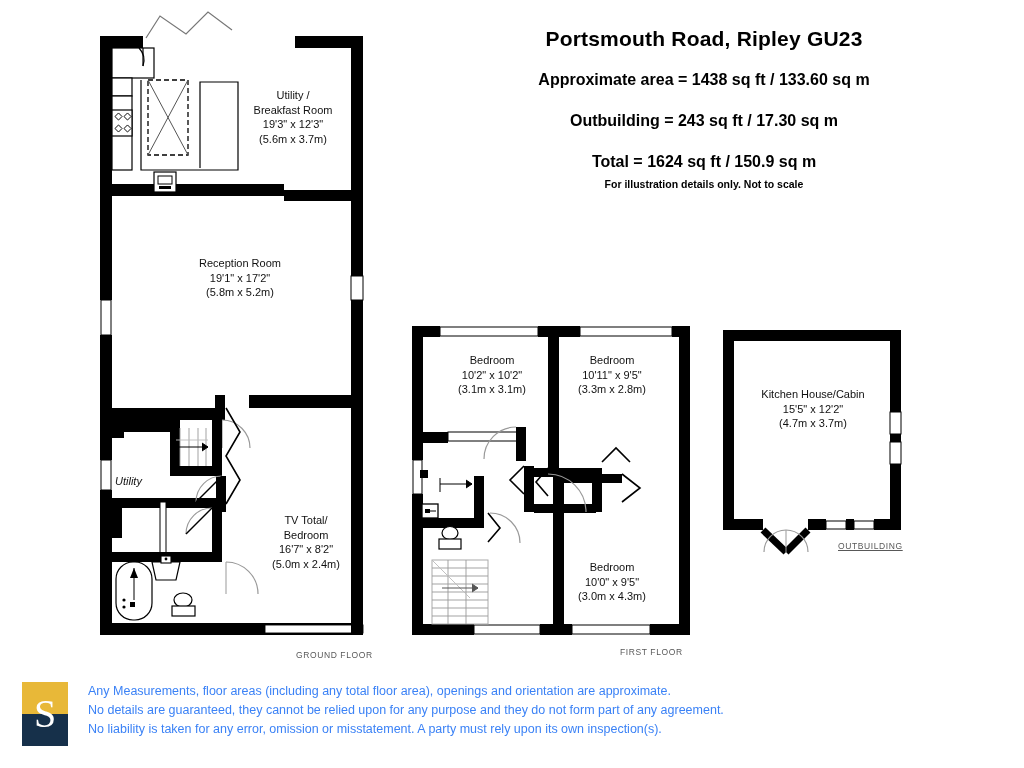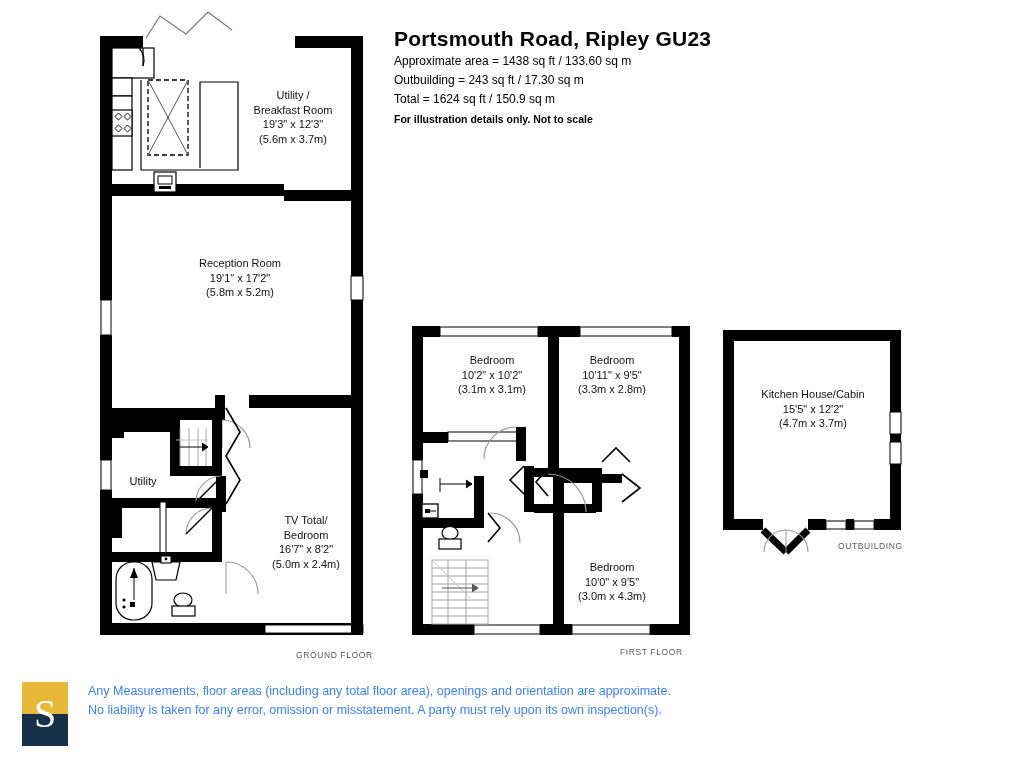--- a/index.html
+++ b/index.html
@@ -20,34 +20,34 @@
     position: relative;
     width: 1024px;
     height: 768px;
   }
 
   
   #header {
     position: absolute;
     right: 10px;
     top: 26px;
-    text-align: left;
+    text-align: center;
     width: 620px;
   }
   #header .title {
     font-size: 21px;
     font-weight: bold;
     letter-spacing: 0.2px;
     line-height: 1.2;
   }
   #header .sub {
-    font-size: 12px;
-    font-weight: normal;
+    font-size: 16px;
+    font-weight: bold;
     line-height: 1.42;
-    margin-top: 2px;
+    margin-top: 18px;
   }
   #header .note {
     font-size: 10.5px;
     font-weight: bold;
     margin-top: 5px;
   }
 
   
   #plan {
     position: absolute;
@@ -405,21 +405,21 @@
     <span class="d1">19'3" x 12'3"</span>
     <span class="d2">(5.6m x 3.7m)</span>
   </div>
 
   <div class="room-label" style="left:175px; top:256px; width:130px;text-align:center;">
     <span class="nm">Reception Room</span>
     <span class="d1">19'1" x 17'2"</span>
     <span class="d2">(5.8m x 5.2m)</span>
   </div>
 
-  <div class="room-label" style="left:115px; top:474px; width:56px; text-align:center;">
+  <div class="room-label" style="left:115px; top:474px; width:56px; text-align:left;font-style:italic;">
     <span class="nm">Utility</span>
   </div>
 
   <div class="room-label" style="left:252px; top:513px; width:108px;">
     <span class="nm">TV Total/</span>
     <span class="nm">Bedroom</span>
     <span class="d1">16'7" x 8'2"</span>
     <span class="d2">(5.0m x 2.4m)</span>
   </div>
 
@@ -442,27 +442,28 @@
   </div>
 
   <div class="room-label" style="left:737px; top:387px; width:152px;">
     <span class="nm">Kitchen House/Cabin</span>
     <span class="d1">15'5" x 12'2"</span>
     <span class="d2">(4.7m x 3.7m)</span>
   </div>
 
   <div class="floor-caption" style="left:296px; top:650px;">GROUND FLOOR</div>
   <div class="floor-caption" style="left:620px; top:647px;">FIRST FLOOR</div>
-  <div class="floor-caption" style="left:838px; top:541px;">OUTBUILDING</div>
+  <div class="floor-caption" style="left:838px; top:541px;text-decoration:underline;">OUTBUILDING</div>
 
   <div id="footer">
     <div id="logo">
       <div class="top-half"></div>
       <div class="bottom-half"></div>
       <div class="letter">S</div>
     </div>
     <div id="disclaimer">
       <div>Any Measurements, floor areas (including any total floor area), openings and orientation are approximate.</div>
+      <div>No details are guaranteed, they cannot be relied upon for any purpose and they do not form part of any agreement.</div>
       <div>No liability is taken for any error, omission or misstatement. A party must rely upon its own inspection(s).</div>
     </div>
   </div>
 
 </div>
 
 </body></html>

